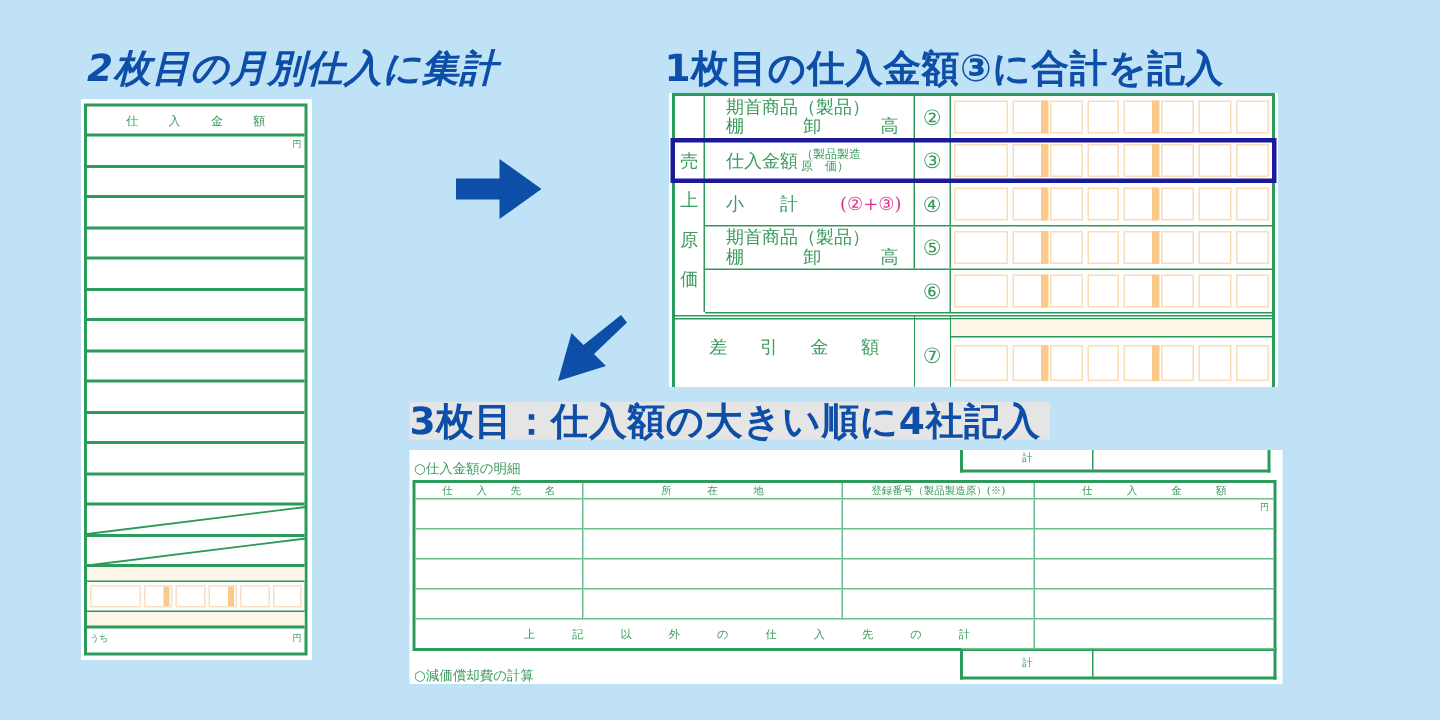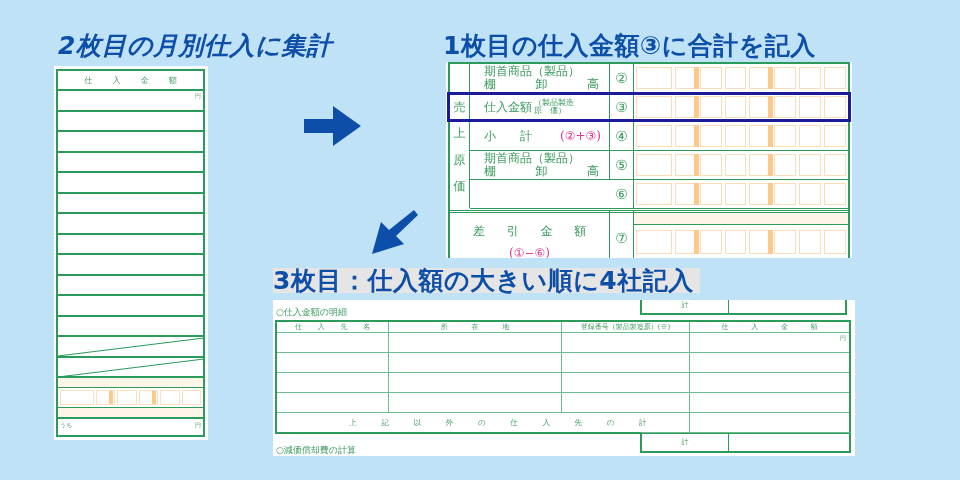--- a/index.html
+++ b/index.html
@@ -323,21 +323,20 @@
       </div>
     </div>
 
     <div class="rf-diff form-text">
       <div class="t">
         <span>差</span>
         <span>引</span>
         <span>金</span>
         <span>額</span>
       </div>
-      <div class="pink">(①−⑥)</div>
     </div>
     <div class="rf-diff-num form-text">⑦</div>
     <div class="rf-diff-cells">
       <div class="cream"></div>
       <div class="rf-cells">
         <span class="w2"></span>
           <span class="w1 bar"></span>
           <span class="w1"></span>
           <span class="w1"></span>
           <span class="w1 bar"></span>

